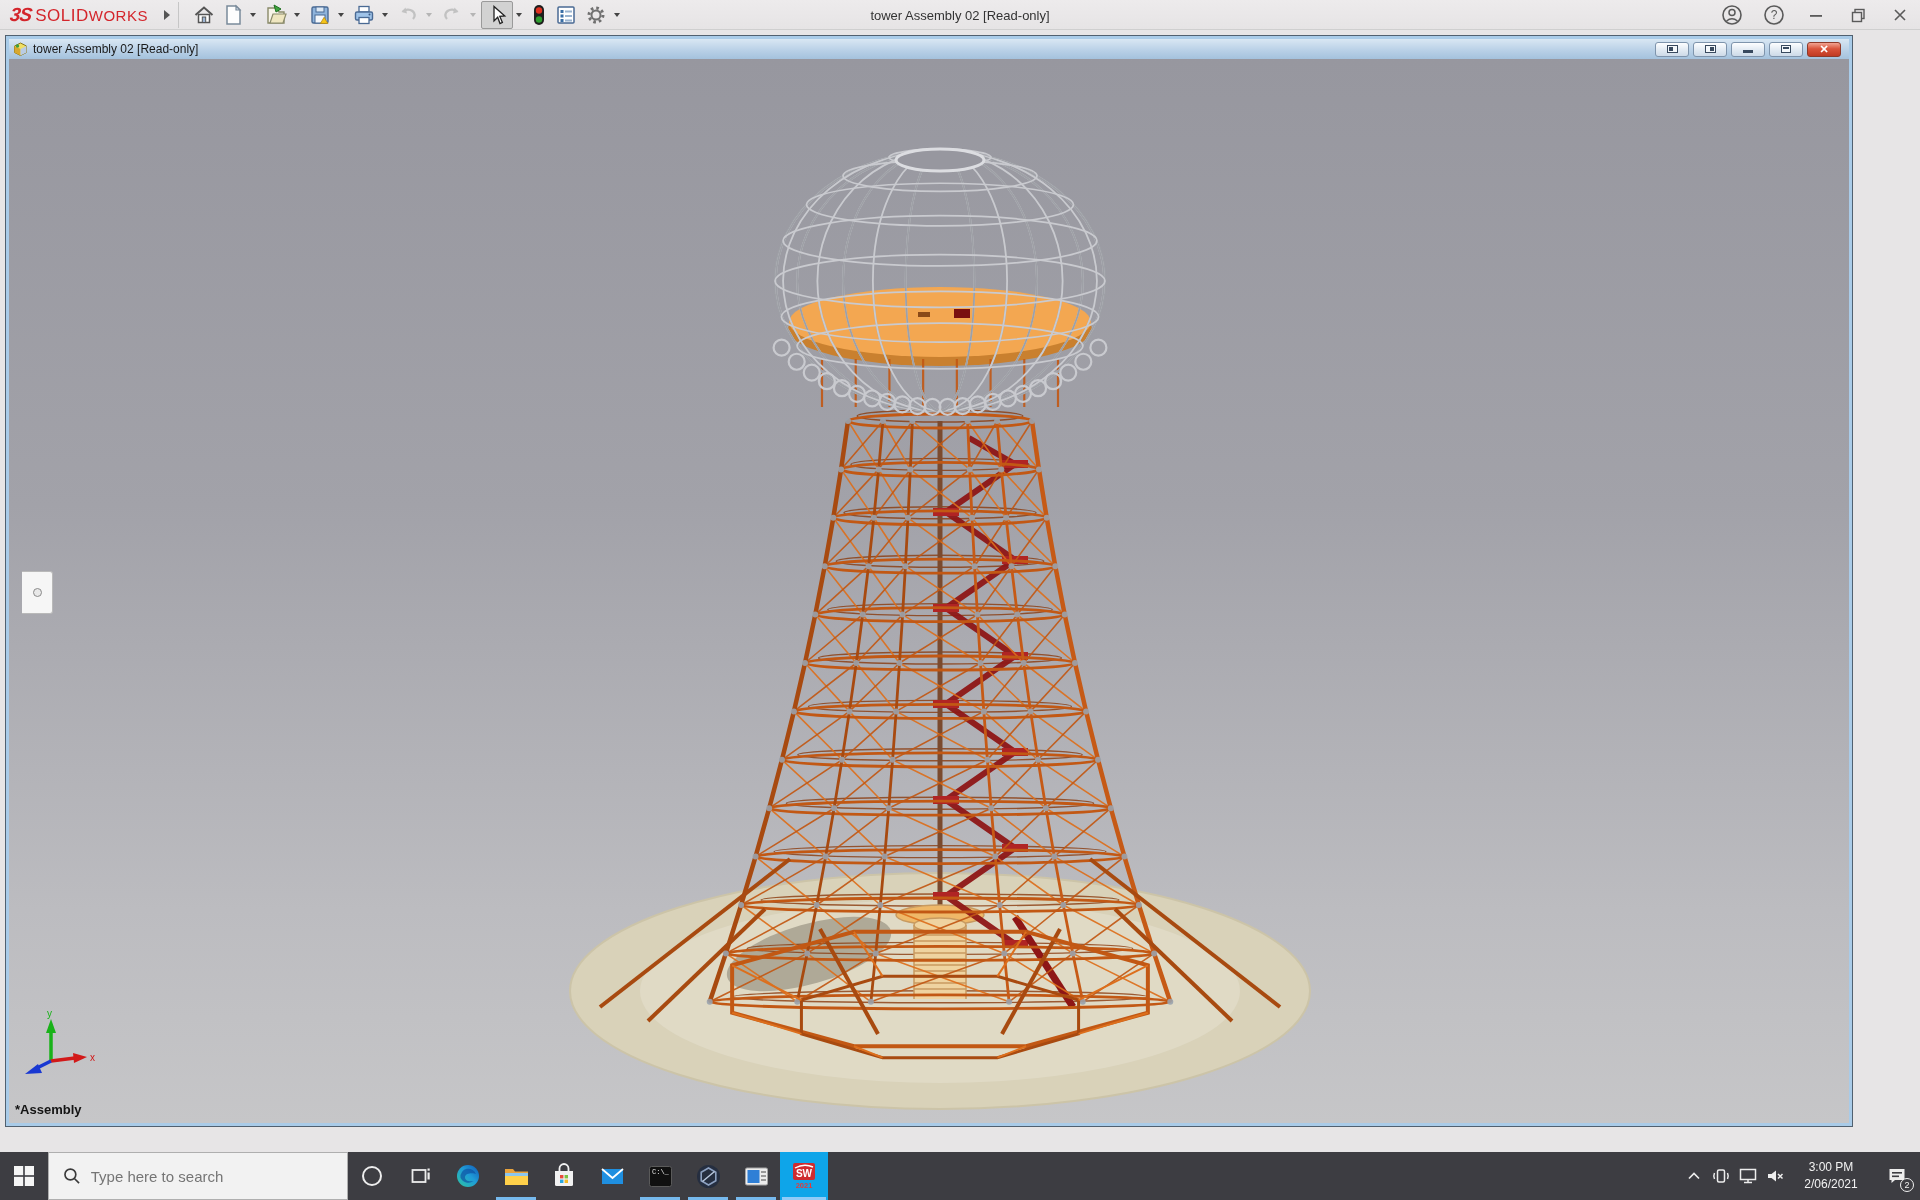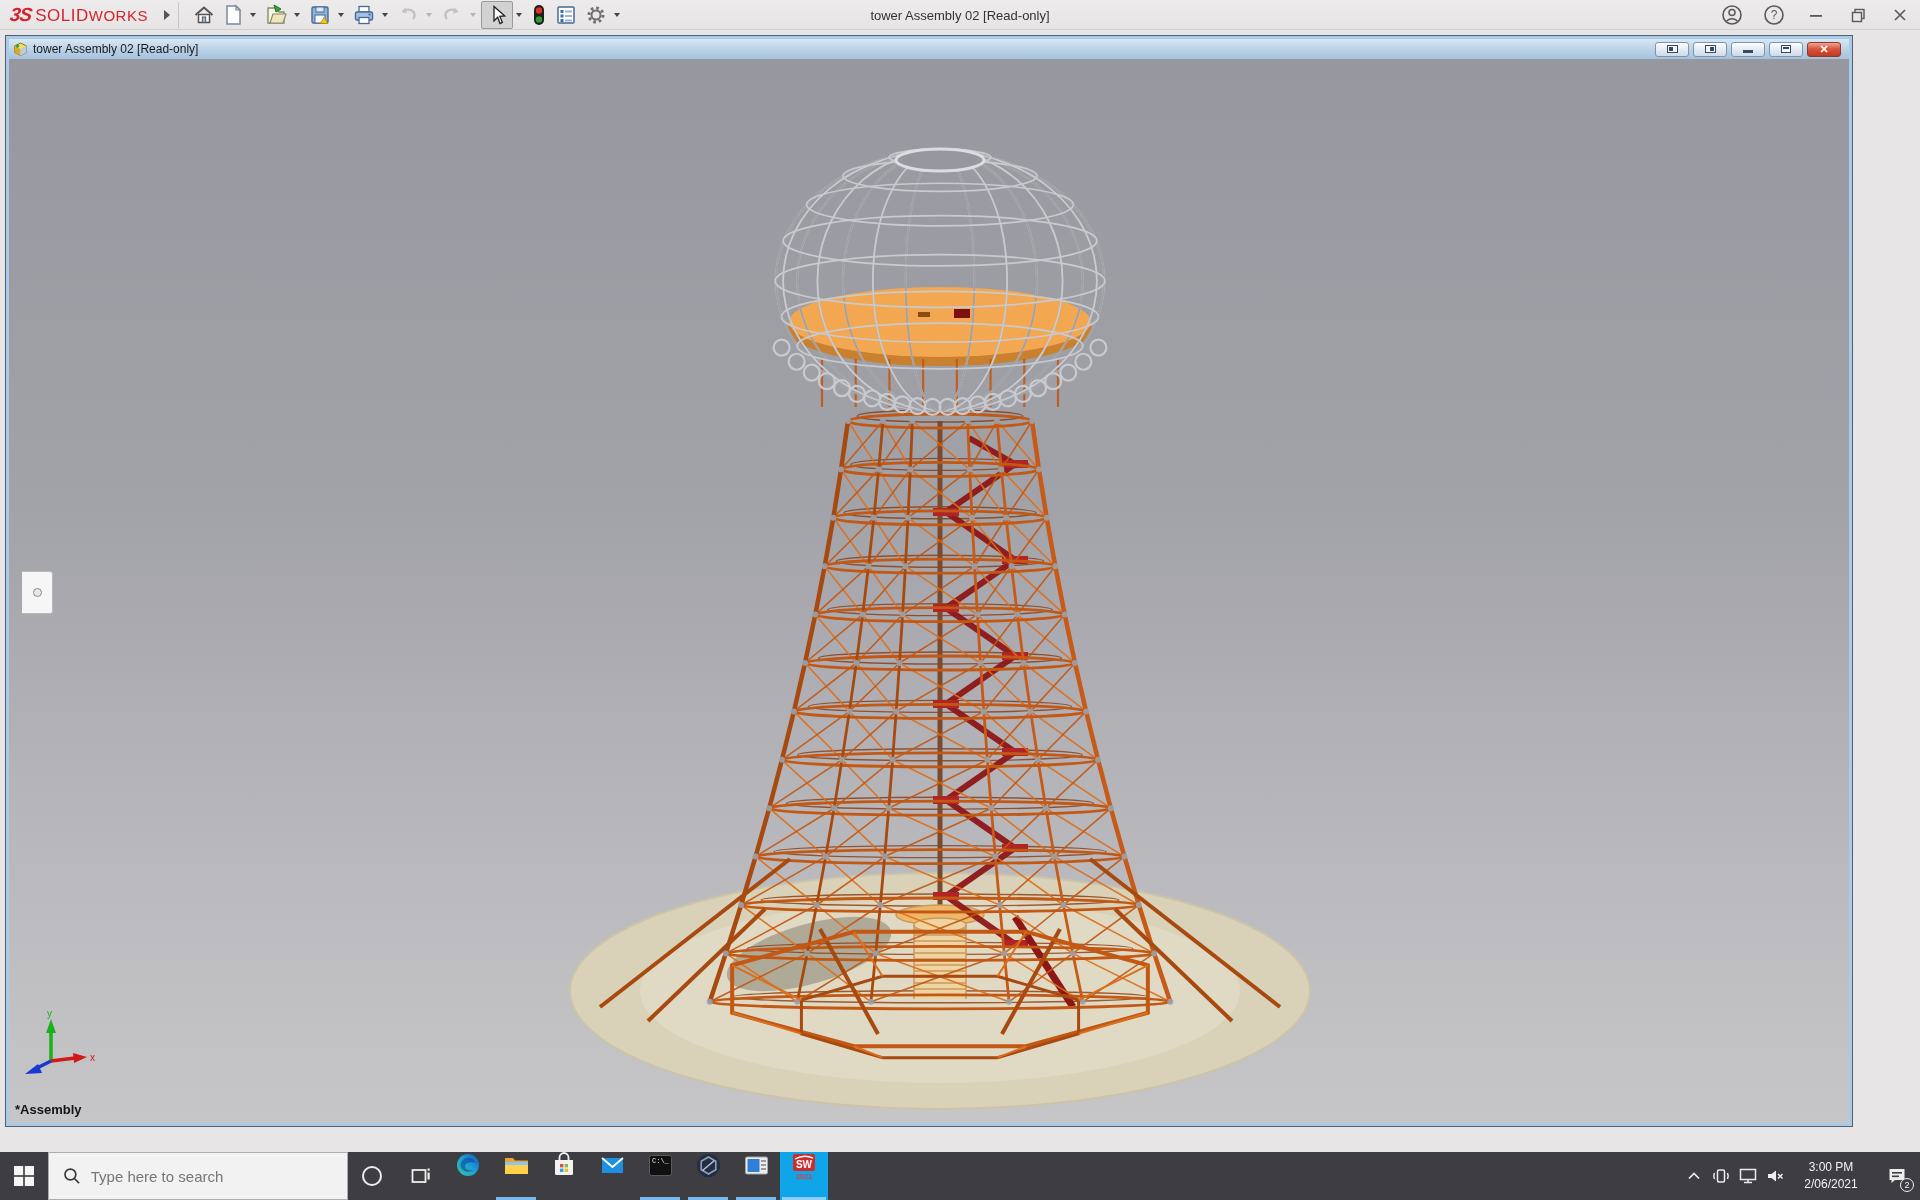--- a/index.html
+++ b/index.html
@@ -59,21 +59,21 @@
   .panel-tab .knob { width:9px; height:9px; border:1.5px solid #8A8A8A; border-radius:50%; background:#E8E8E8; }
 
   
   .taskbar { position:absolute; left:0; top:1152px; width:1920px; height:48px;
     background:#3D3D42; display:flex; align-items:stretch; }
   .tb-item { width:48px; display:flex; align-items:center; justify-content:center; position:relative; }
   .searchbox { width:300px; background:#F2F2F2; border:1px solid #AFAFAF; display:flex; align-items:center; }
   .searchbox svg { margin:0 10px 0 14px; }
   .searchbox input { border:none; outline:none; background:transparent; font-size:15px;
     color:#444; width:260px; font-family:"Liberation Sans",sans-serif; }
-  .tb-app { width:48px; position:relative; display:flex; justify-content:center; }
+  .tb-app { width:48px; position:relative; display:flex; align-items:center; justify-content:center; }
   .tb-app.active { background:#0ea5e9; }
   .tb-app .ind { display:none; position:absolute; bottom:0; left:4px; right:4px; height:3px; background:#76B9ED; }
   .tb-app.open .ind { display:block; }
   .tb-app.active .ind { background:#8FCBF7; left:2px; right:2px; }
   .tray { margin-left:auto; display:flex; align-items:center; }
   .tray-ic { width:27px; height:48px; display:flex; align-items:center; justify-content:center; }
   .clock { width:86px; text-align:center; color:#F2F2F2; font-size:12px; line-height:1.4; }
   .action { width:46px; height:48px; display:flex; align-items:center; justify-content:center; position:relative; }
   .badge { position:absolute; right:6px; bottom:8px; width:14px; height:14px; border:1.5px solid #F2F2F2;
     border-radius:50%; background:#3D3D42; color:#F2F2F2; font-size:9px; display:flex;

